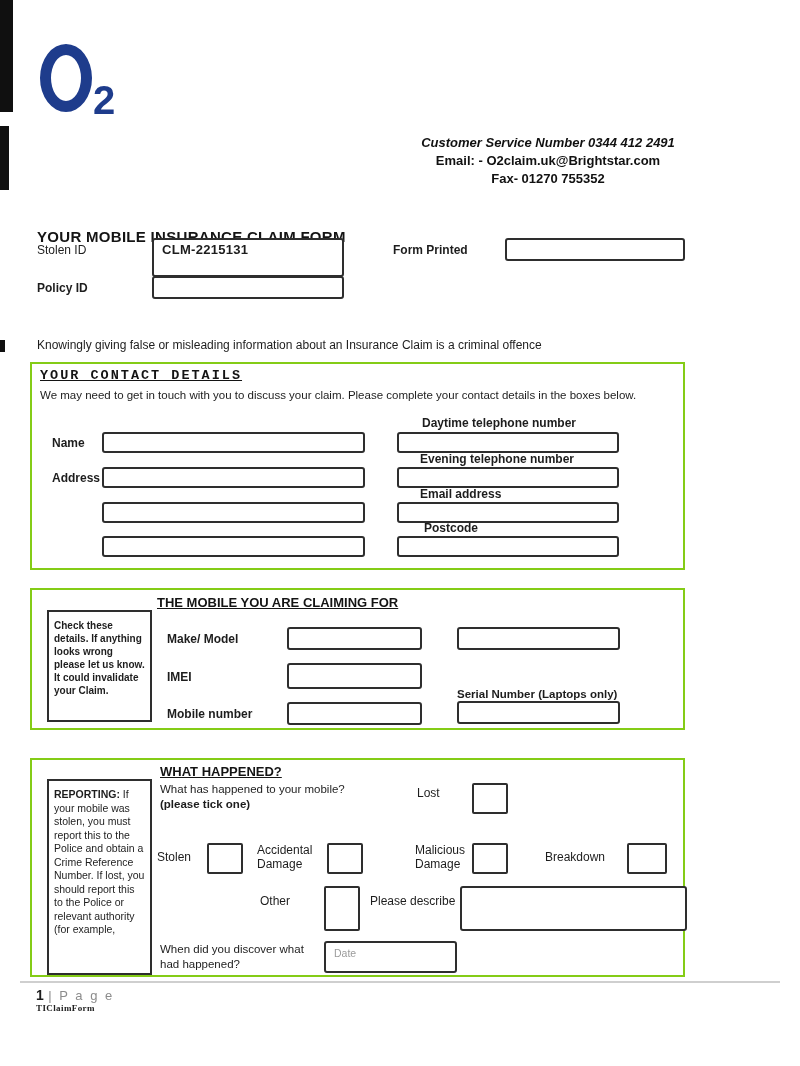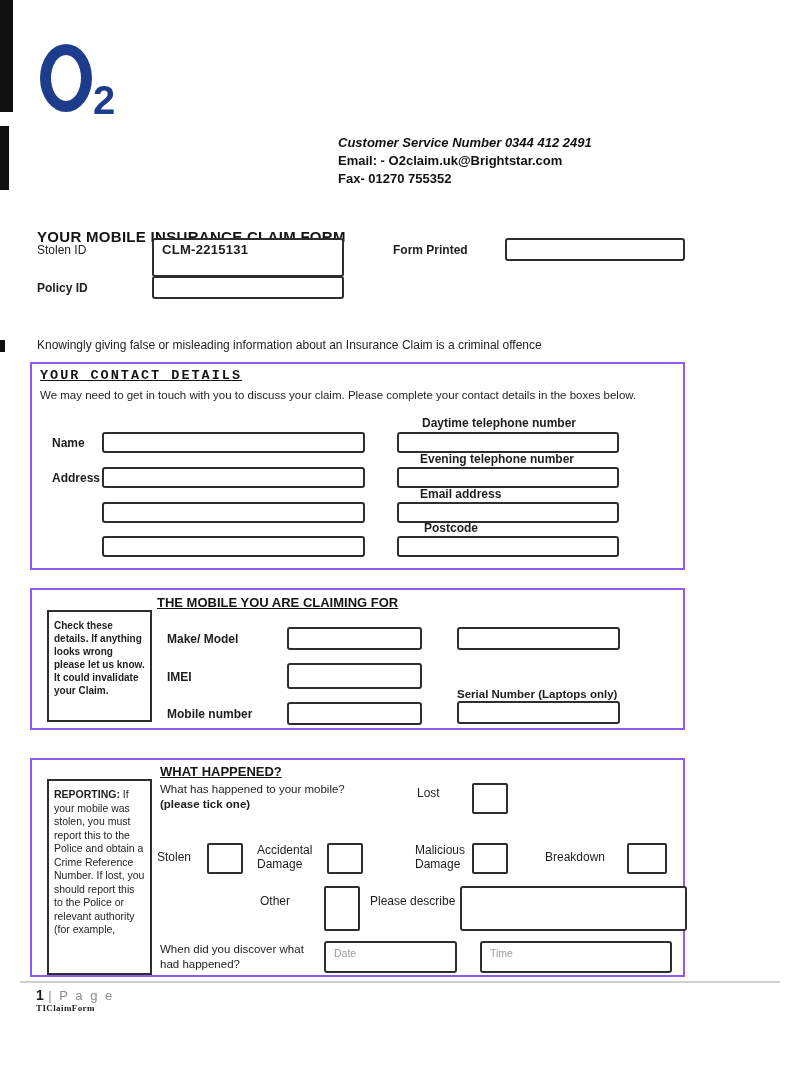--- a/index.html
+++ b/index.html
@@ -7,31 +7,31 @@
     position:relative;width:800px;height:1066px;background:#ffffff;overflow:hidden;
     font-family:"Liberation Sans",sans-serif;color:#1d1d1d;
   }
   .abs{position:absolute;}
   
   .artifact{background:#101010;}
   
   .logo-ring{width:30px;height:46px;border:11px solid #1e3c8c;border-radius:50%;}
   .logo-sub{font-size:40px;font-weight:bold;color:#1e3c8c;line-height:1;}
   
-  .cs-block{text-align:left;font-size:13px;font-weight:bold;line-height:18px;color:#111;}
+  .cs-block{text-align:center;font-size:13px;font-weight:bold;line-height:18px;color:#111;}
   .cs-italic{font-style:italic;}
   
   .doc-title{font-size:15px;font-weight:bold;letter-spacing:.3px;color:#141414;}
   
   .lbl{font-size:12px;color:#1d1d1d;}
   .lbl-b{font-weight:bold;}
   .ibox{background:#fff;border:2px solid #2e2e2e;border-radius:3px;box-sizing:border-box;}
   .ibox-val{font-size:13px;font-weight:bold;padding:2px 0 0 8px;letter-spacing:.3px;}
   
-  .section{border:2px solid #8b5cf6;box-sizing:border-box;background:#fff;}
+  .section{border:2px solid #84cc16;box-sizing:border-box;background:#fff;}
   .sec-head{font-size:13px;font-weight:bold;text-decoration:underline;color:#141414;}
   .sec-head-mono{font-family:"Liberation Mono",monospace;font-size:13.5px;letter-spacing:2px;}
   .para{font-size:11.5px;line-height:15px;color:#1d1d1d;}
   .note-box{border:2px solid #2e2e2e;box-sizing:border-box;background:#fff;
             font-size:10px;font-weight:bold;line-height:13px;padding:7px 5px;}
   .note-box-reg{font-weight:normal;font-size:10.5px;line-height:13.5px;}
   .checkbox{background:#fff;border:2px solid #2e2e2e;border-radius:2px;box-sizing:border-box;}
   .ph{font-size:10.5px;color:#9b9b9b;padding:4px 0 0 8px;}
   
   .footer-line{background:#cfcfcf;height:2px;}
@@ -138,23 +138,20 @@
 
     <div class="abs lbl" style="left:228px;top:134px;">Other</div>
     <div class="abs checkbox" style="left:292px;top:126px;width:36px;height:45px;"></div>
     <div class="abs lbl" style="left:338px;top:134px;">Please describe</div>
     <div class="abs ibox" style="left:428px;top:126px;width:227px;height:45px;"></div>
 
     <div class="abs para" style="left:128px;top:182px;width:150px;">When did you discover what had happened?</div>
     <div class="abs ibox" style="left:292px;top:181px;width:133px;height:32px;">
       <div class="ph">Date</div>
     </div>
-    <div class="abs ibox" style="left:448px;top:181px;width:192px;height:32px;">
-      <div class="ph">Time</div>
-    </div>
   </div>
 
   <div class="abs footer-line" style="left:20px;top:981px;width:760px;"></div>
   <div class="abs" style="left:36px;top:986px;">
     <span class="pg-num">1</span>
     <span class="pg-word">| P a g e</span>
   </div>
   <div class="abs doc-name" style="left:36px;top:1003px;">TIClaimForm</div>
 
 </div>

